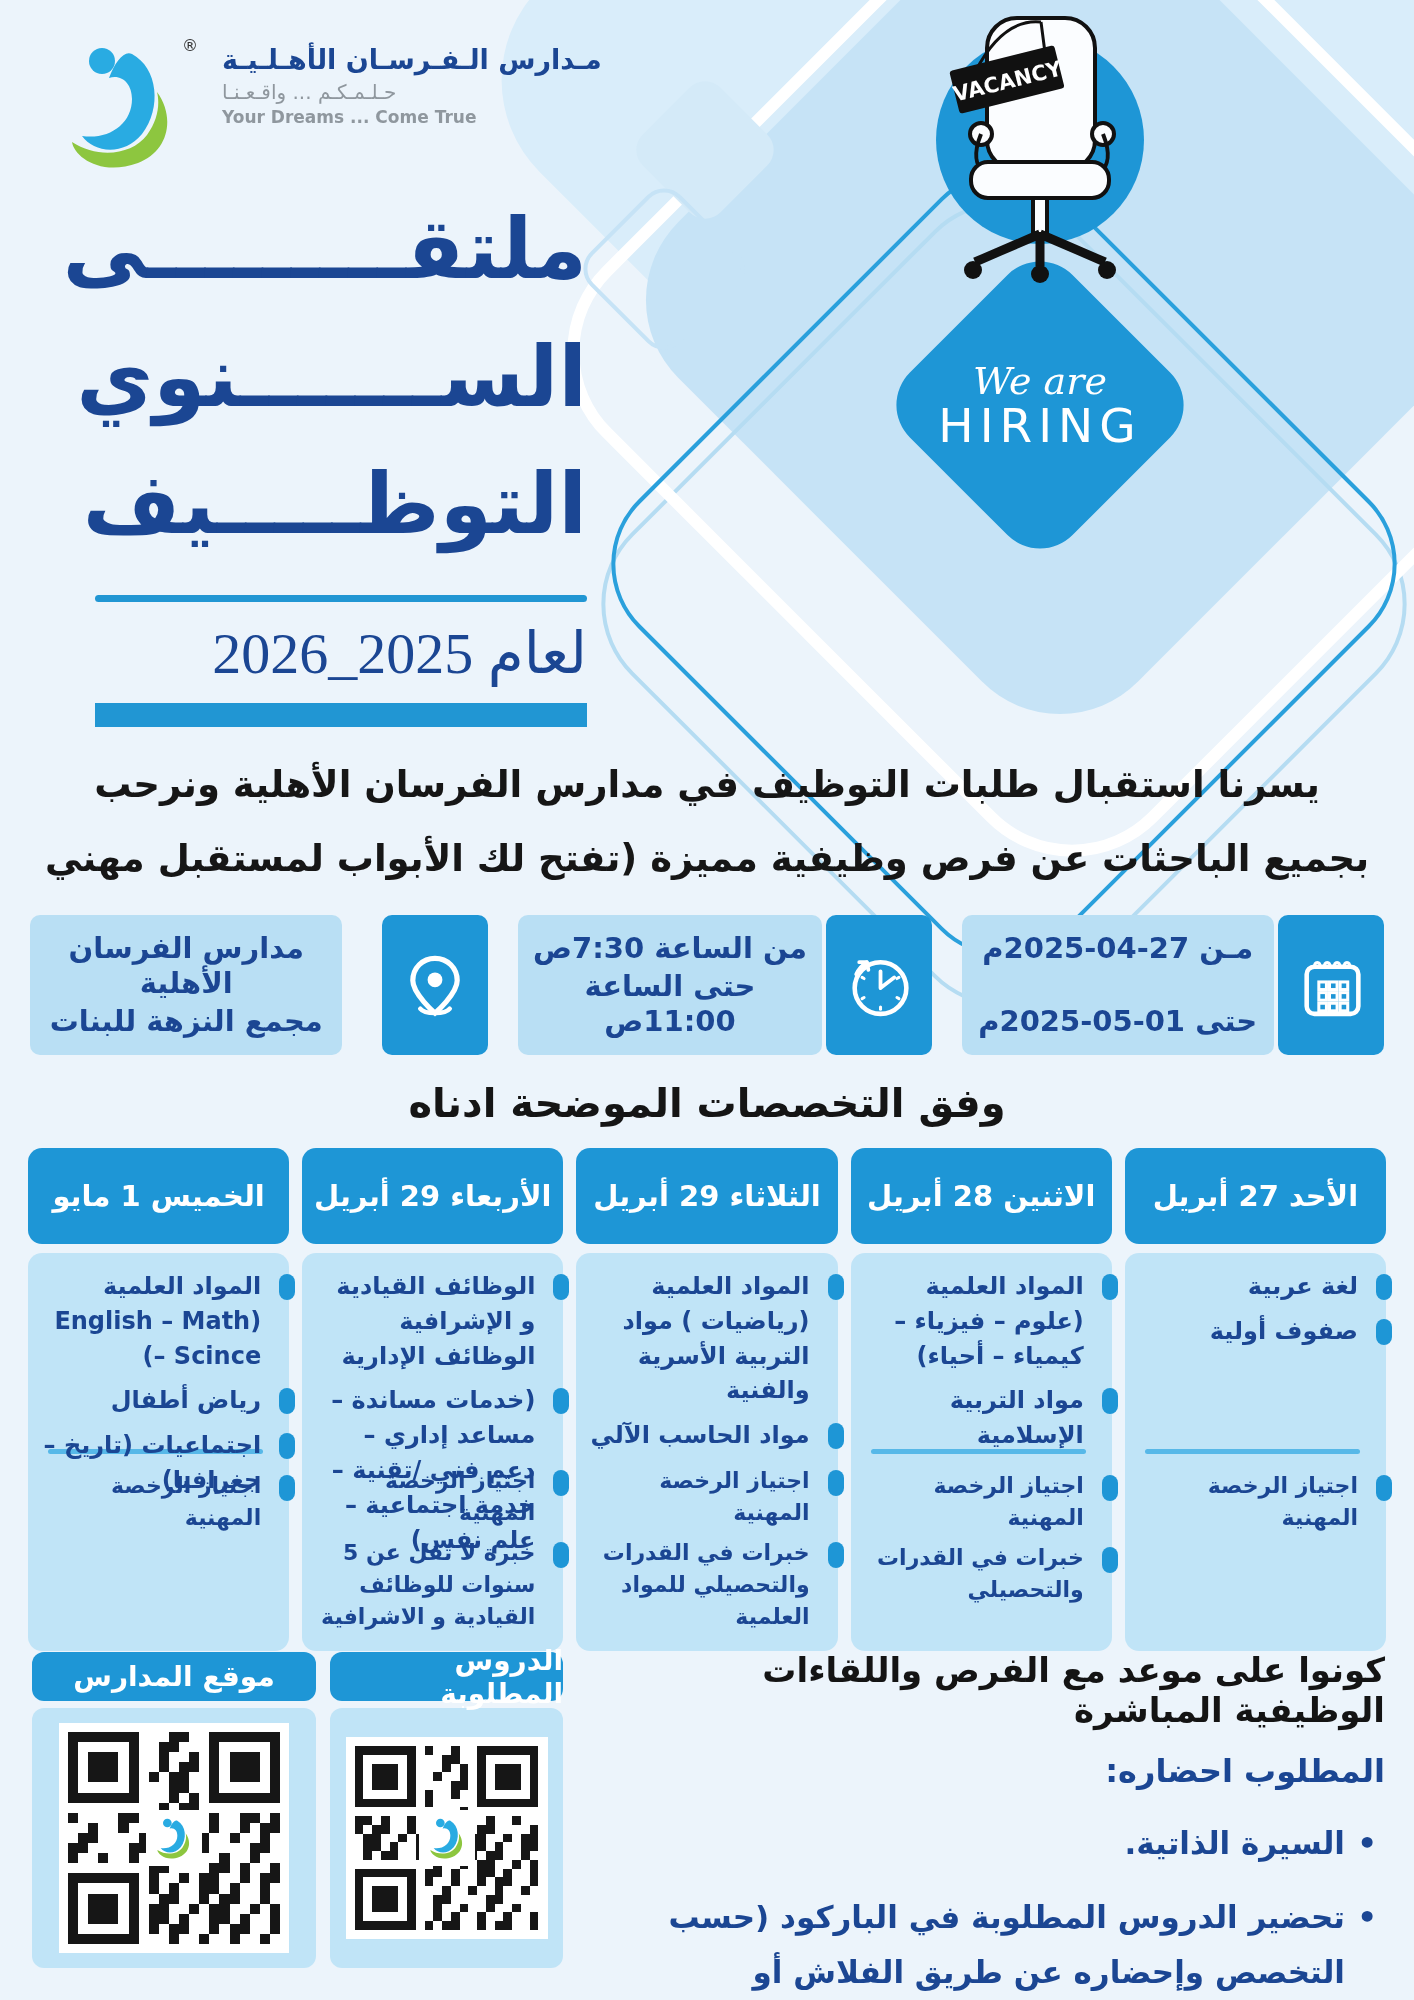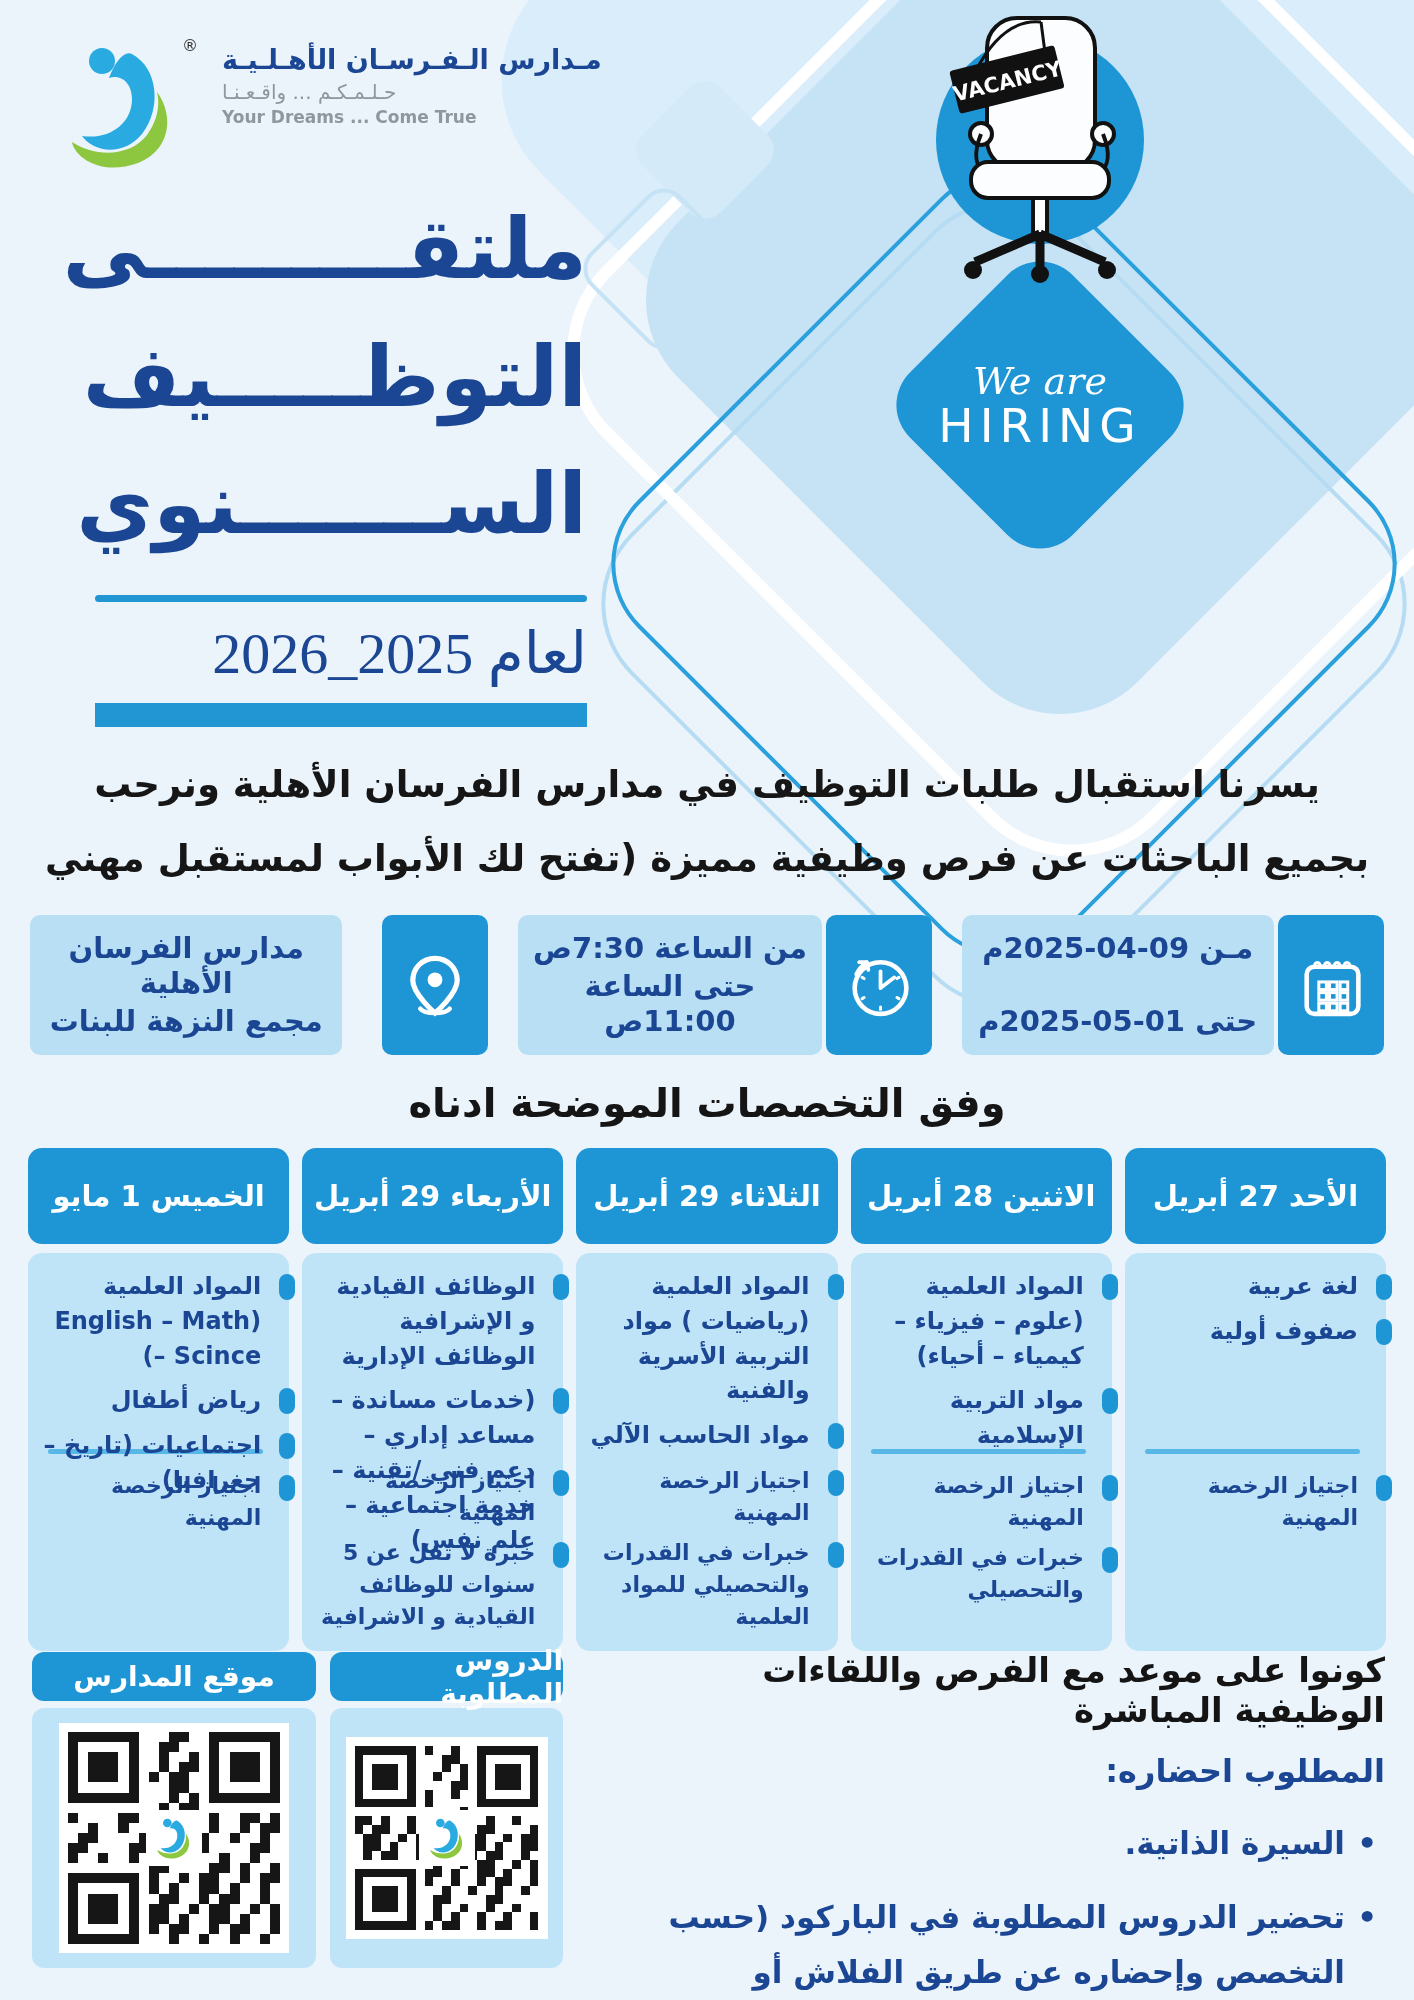--- a/index.html
+++ b/index.html
@@ -135,22 +135,22 @@
     <span class="reg">®</span>
     <div class="brand-text">
       <div class="b-ar">مـدارس الـفـرسـان الأهـلـيـة</div>
       <div class="b-slog-ar">حـلـمـكـم ... واقـعـنـا</div>
       <div class="b-slog-en">Your Dreams ... Come True</div>
     </div>
   </header>
 
   <div class="title-block">
     <div class="t-line">ملتقـــــــــى</div>
+    <div class="t-line">الســـــــنوي</div>
     <div class="t-line">التوظـــــيف</div>
-    <div class="t-line">الســـــــنوي</div>
     <div class="rule-thin"></div>
     <div class="year-line">لعام 2025_2026</div>
     <div class="rule-thick"></div>
   </div>
 
   <p class="intro">يسرنا استقبال طلبات التوظيف في مدارس الفرسان الأهلية ونرحب بجميع الباحثات عن فرص وظيفية مميزة (تفتح لك الأبواب لمستقبل مهني واعد)</p>
 
   <div class="info-row">
     <div class="ig ig-loc">
       <div class="gtext">
@@ -181,21 +181,21 @@
             <rect x="50" y="24" width="4" height="7" rx="2" transform="rotate(120 52 54)"></rect>
             <rect x="50" y="24" width="4" height="7" rx="2" transform="rotate(180 52 54)"></rect>
             <rect x="50" y="24" width="4" height="7" rx="2" transform="rotate(240 52 54)"></rect>
             <rect x="50" y="24" width="4" height="7" rx="2" transform="rotate(300 52 54)"></rect>
           </g>
         </svg>
       </div>
     </div>
     <div class="ig ig-date">
       <div class="gtext">
-        <div>مـن 09-04-2025م</div>
+        <div>مـن 27-04-2025م</div>
         <div>حتى 01-05-2025م</div>
       </div>
       <div class="gicon">
         <svg width="76" height="76" viewBox="0 0 100 100">
           <rect x="18" y="26" width="68" height="62" rx="10" fill="none" stroke="#fff" stroke-width="6"></rect>
           <g stroke="#fff" stroke-width="4" fill="none">
             <path d="M28,28 C28,18 36,18 36,28"></path>
             <path d="M41,28 C41,18 49,18 49,28"></path>
             <path d="M54,28 C54,18 62,18 62,28"></path>
             <path d="M67,28 C67,18 75,18 75,28"></path>

